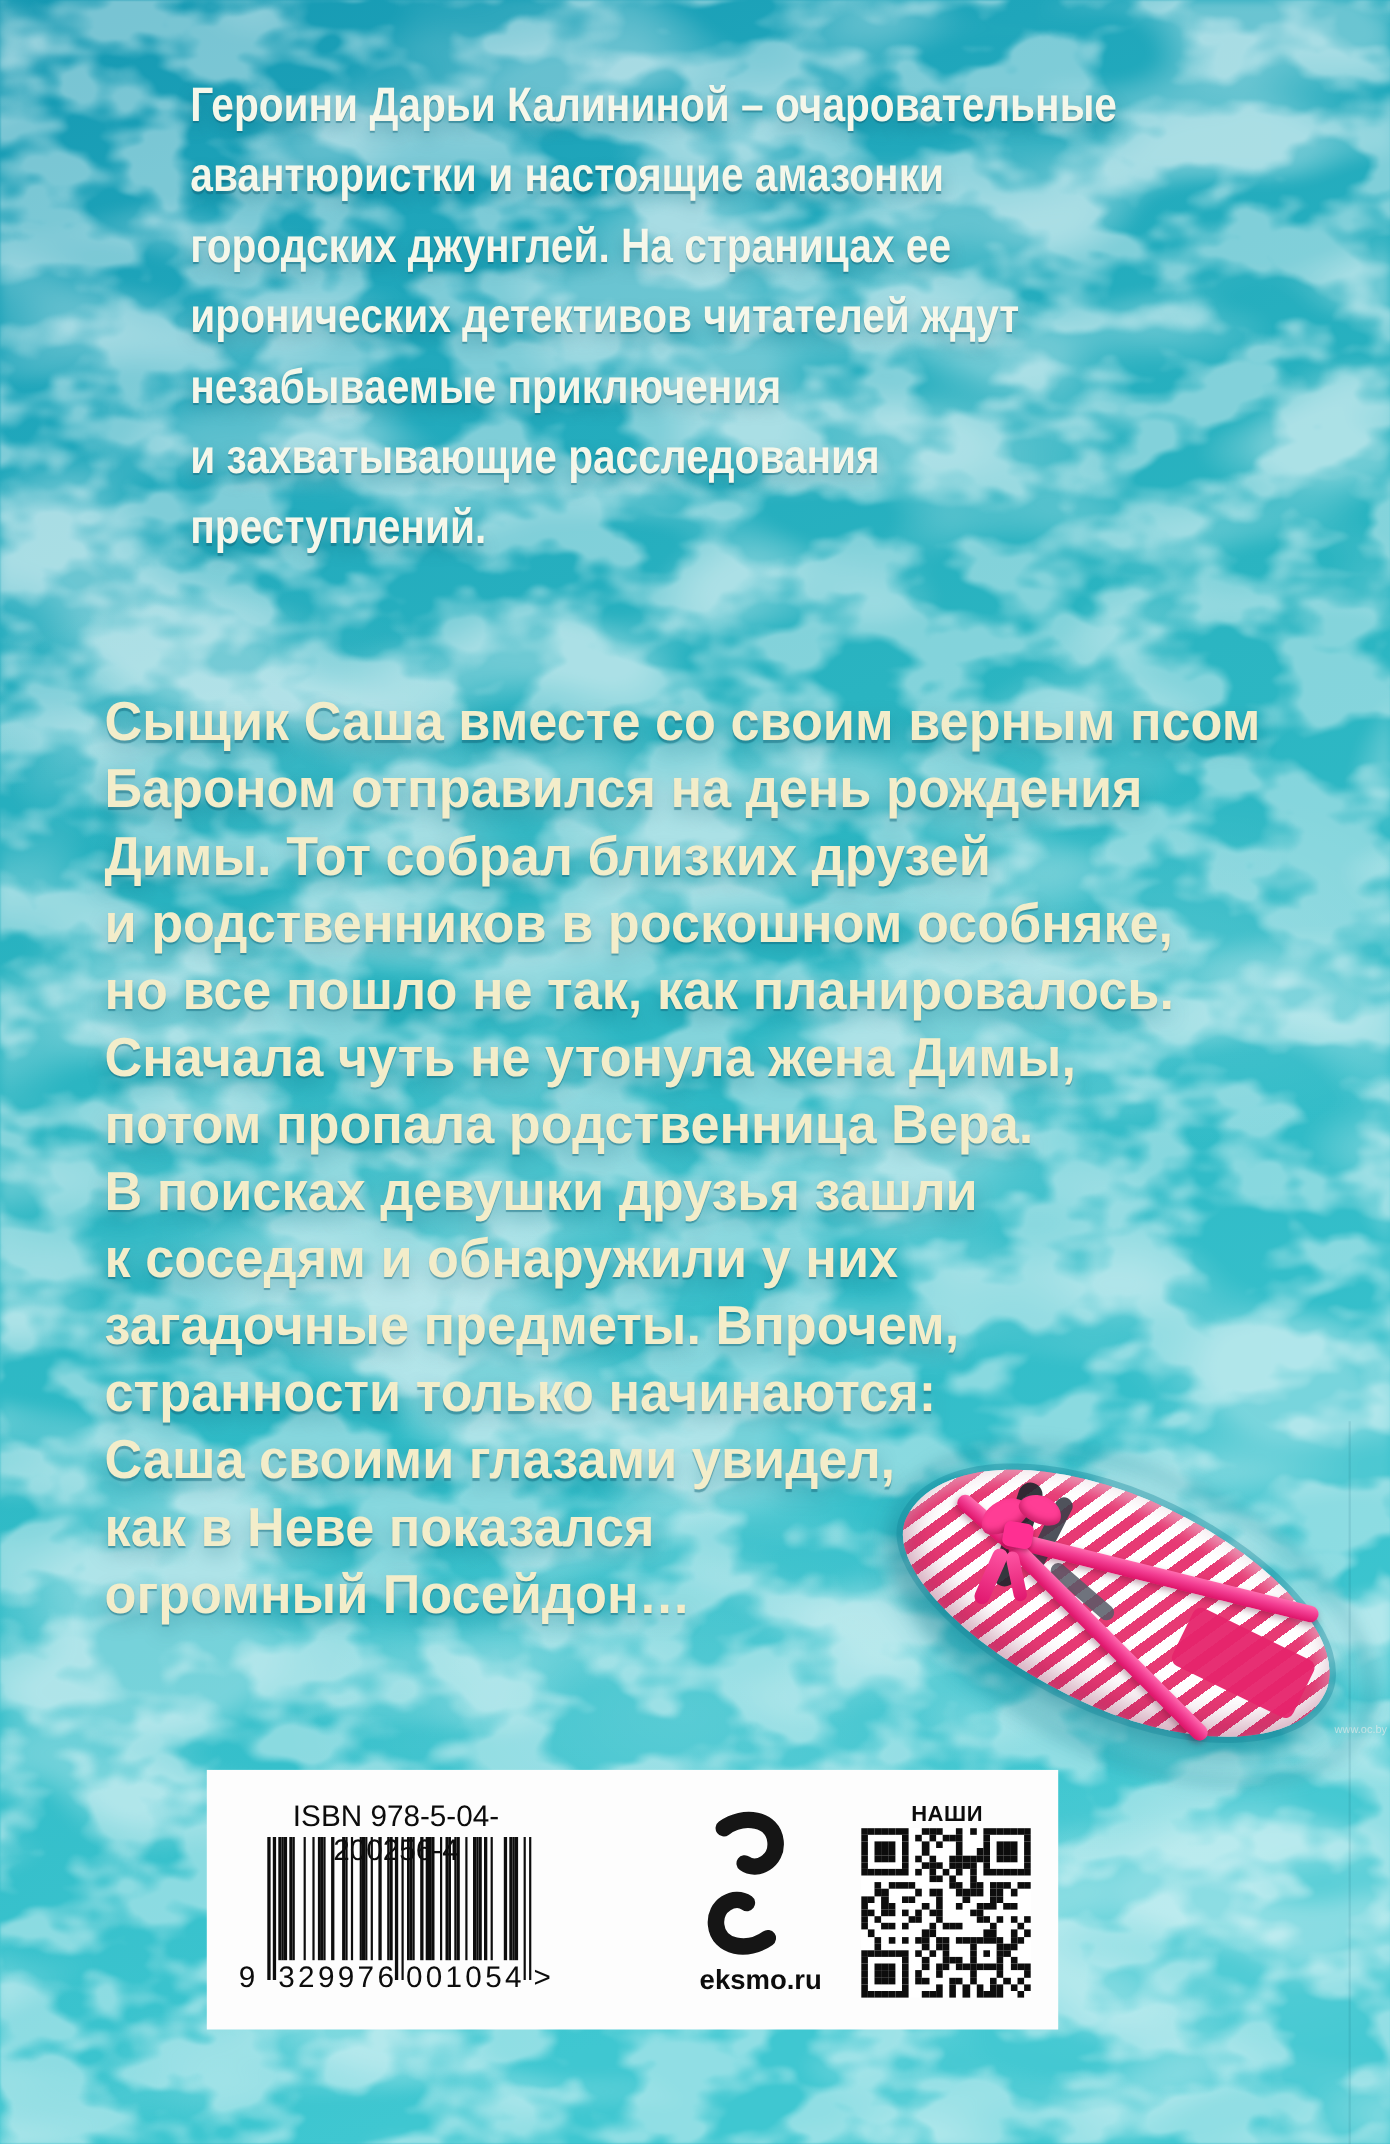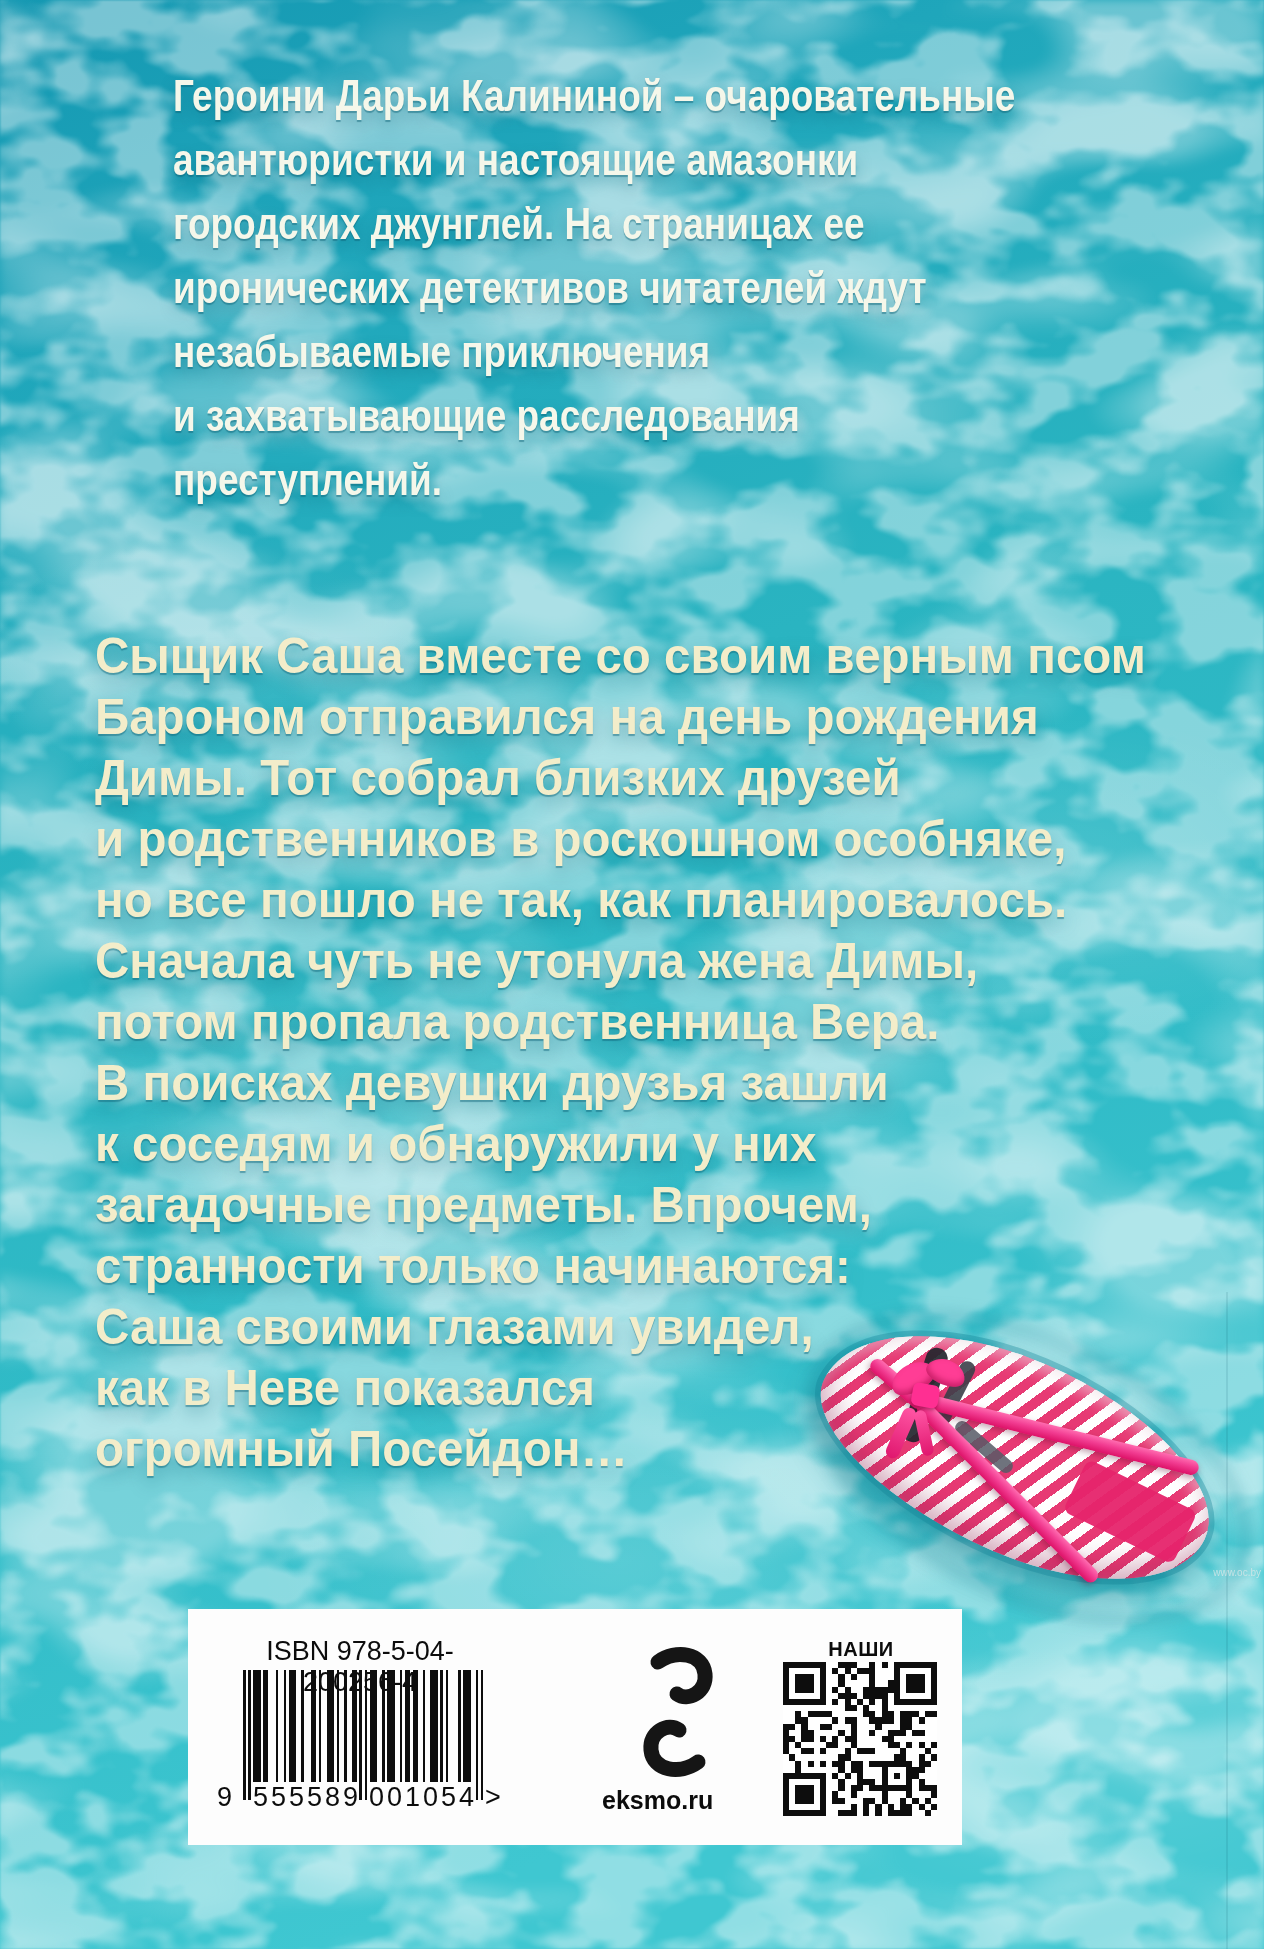--- a/index.html
+++ b/index.html
@@ -63,21 +63,21 @@
   .barcode{position:absolute;left:55px;top:61px;width:241px;height:150px;}
   .bars{position:absolute;left:0;top:0;width:241px;height:130px;display:flex;align-items:flex-start;}
   .bars .mod{flex:0 0 auto;height:112px;}
   .bars .mod.tall{height:130px;}
   .bd{position:absolute;font-size:27px;color:#0c0c0c;letter-spacing:3px;top:112px;}
   .bd9{left:-26px;letter-spacing:0;}
   .bdg1{left:10px;width:108px;text-align:center;}
   .bdg2{left:126px;width:108px;text-align:center;}
   .bdarrow{left:242px;letter-spacing:0;}
   .eksmo{position:absolute;left:450px;top:36px;}
-  .site{position:absolute;left:414px;top:177px;width:104px;text-align:center;
+  .site{position:absolute;left:448px;top:177px;width:104px;text-align:center;
         font-size:25px;font-weight:bold;color:#0c0c0c;}
   .soc-title{position:absolute;left:593px;top:29px;width:160px;text-align:center;
         font-size:20px;font-weight:bold;color:#0c0c0c;letter-spacing:.5px;}
   .qr{position:absolute;left:595px;top:53px;width:154px;height:154px;background:#ffffff;
       display:grid;grid-template-columns:repeat(25,1fr);grid-template-rows:repeat(25,1fr);}
   .qr .c{width:100%;height:100%;}
   .qr .d{background:#0d0d0d;}
   
   .watermark{position:absolute;right:3px;top:1567px;font-size:10px;color:rgba(220,232,232,.75);}
   .edge-line{position:absolute;right:36px;top:1292px;height:657px;width:2px;
@@ -252,21 +252,21 @@
           <span class="mod" style="width: 2.53684px; background: rgb(13, 13, 13);"></span>
           <span class="mod" style="width: 2.53684px; background: rgb(13, 13, 13);"></span>
           <span class="mod" style="width: 2.53684px; background: rgb(13, 13, 13);"></span>
           <span class="mod" style="width: 2.53684px; background: transparent;"></span>
           <span class="mod" style="width: 2.53684px; background: transparent;"></span>
           <span class="mod tall" style="width: 2.53684px; background: rgb(13, 13, 13);"></span>
           <span class="mod tall" style="width: 2.53684px; background: transparent;"></span>
           <span class="mod tall" style="width: 2.53684px; background: rgb(13, 13, 13);"></span>
         </div>
       <span class="bd bd9">9</span>
-      <span class="bd bdg1">555589</span>
+      <span class="bd bdg1">329976</span>
       <span class="bd bdg2">001054</span>
       <span class="bd bdarrow">&gt;</span>
     </div>
     <svg class="eksmo" width="80" height="134" viewBox="0 0 80 134">
       <path d="M 20 17 C 38 4, 65 8, 67 29 C 69 47, 50 57, 39 49" fill="none" stroke="#151515" stroke-width="15" stroke-linecap="round"></path>
       <path d="M 60 117 C 42 130, 15 126, 13 105 C 11 87, 30 77, 41 85" fill="none" stroke="#151515" stroke-width="15" stroke-linecap="round"></path>
     </svg>
     <div class="site">eksmo.ru</div>
     <div class="soc-title">НАШИ СОЦСЕТИ</div>
     <div class="qr" id="qr">

